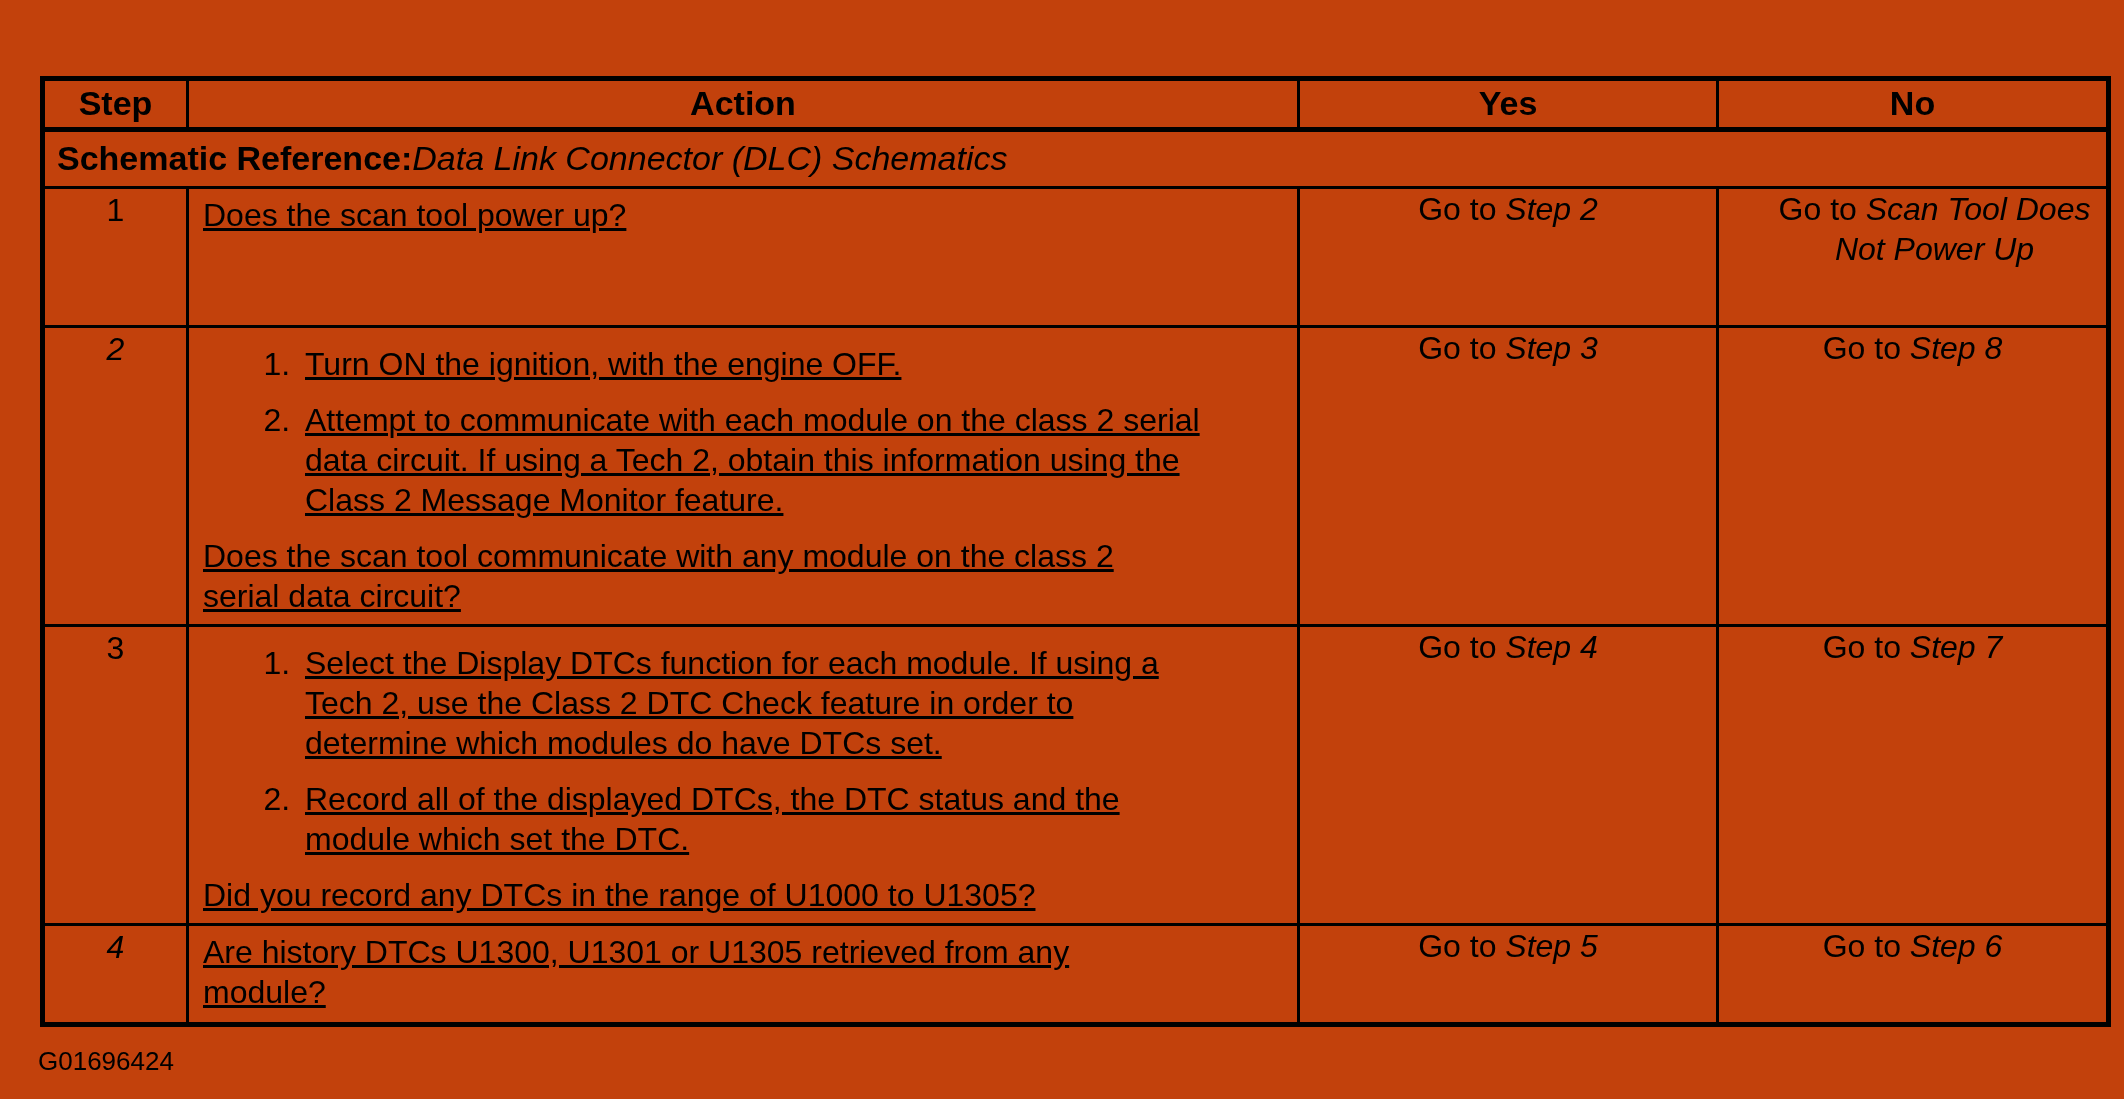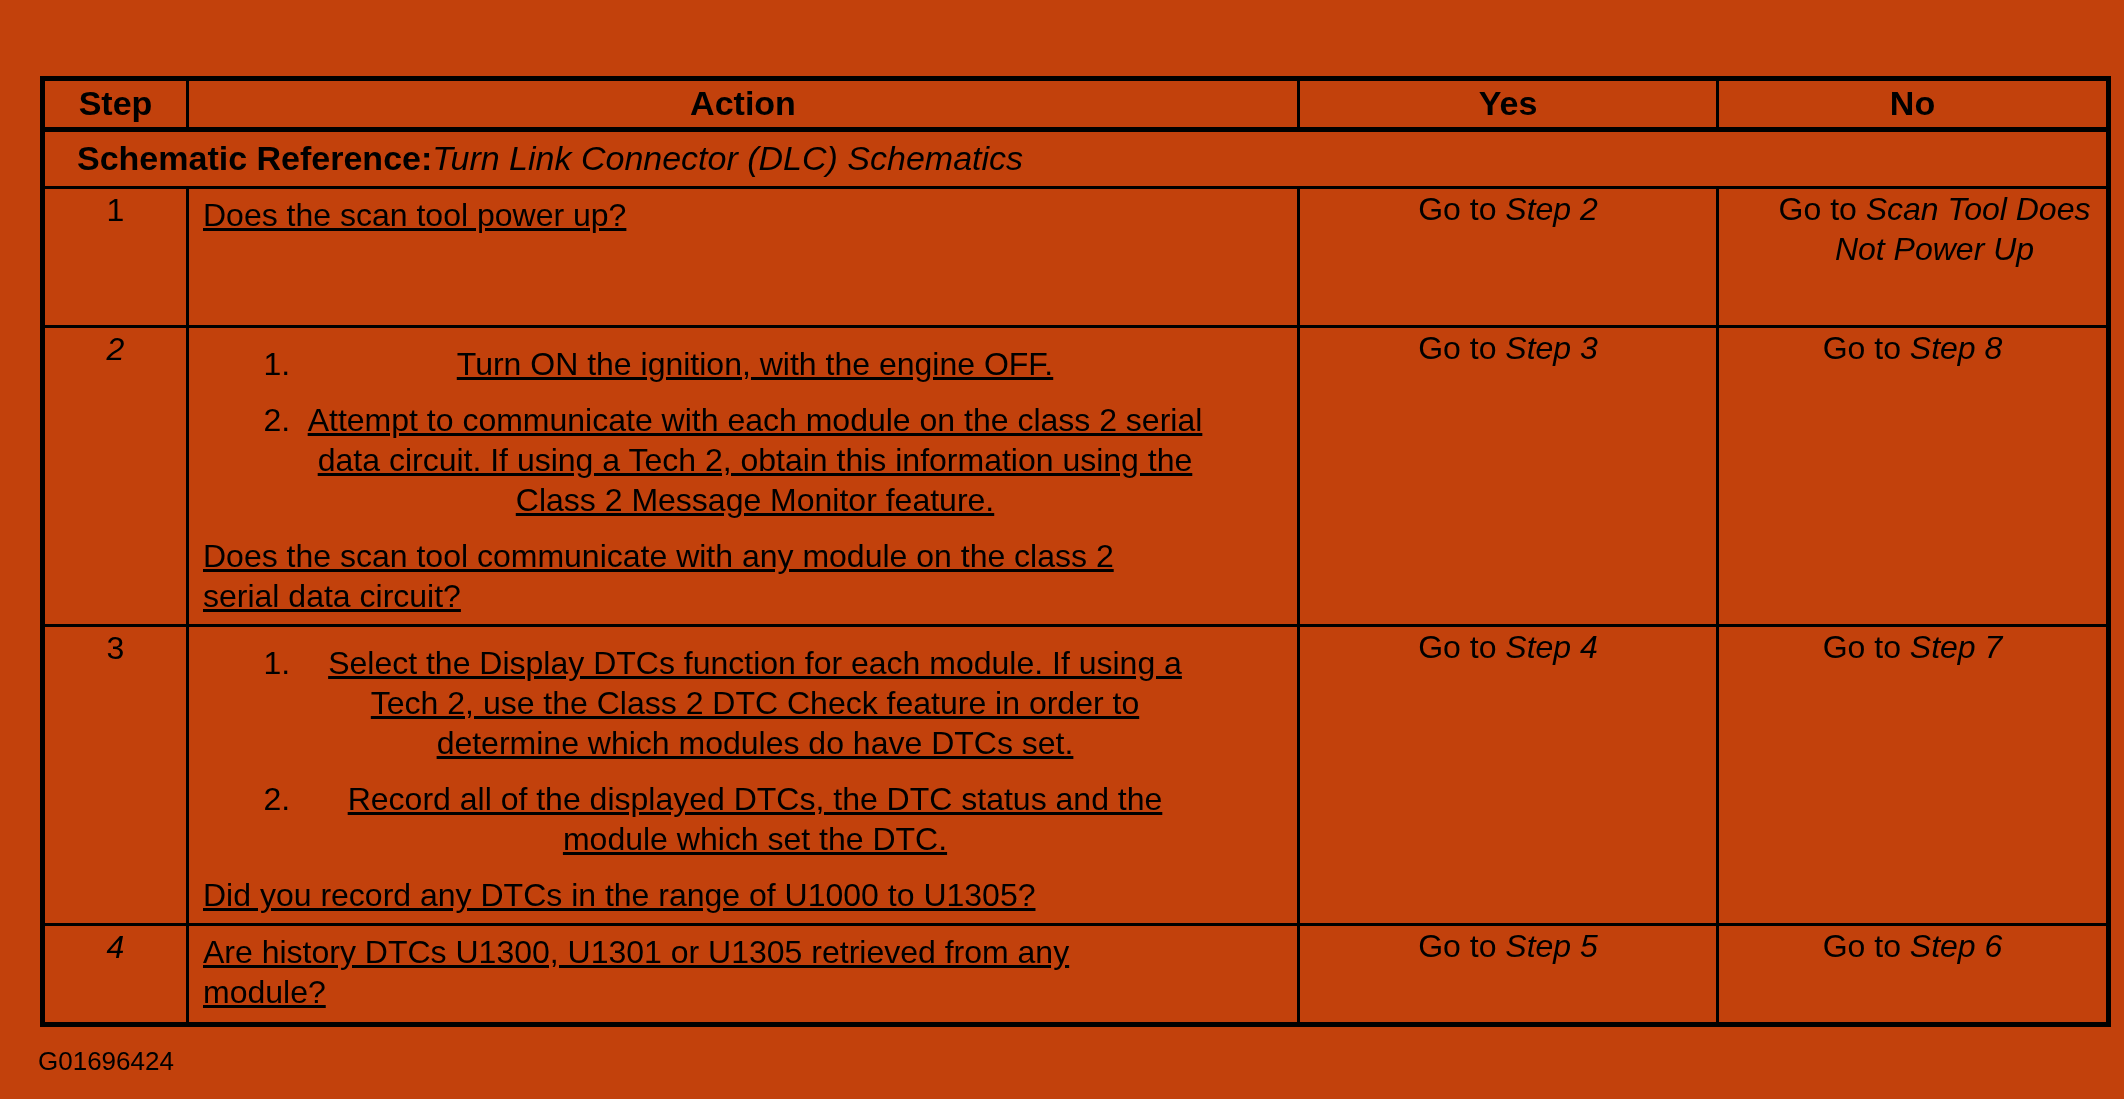--- a/index.html
+++ b/index.html
@@ -61,37 +61,36 @@
     text-decoration: underline;
   }
   td.action ol {
     margin: 10px 0 0 0;
     padding-left: 96px;
   }
   td.action ol li {
     margin: 0 8px 16px 0;
     padding-left: 6px;
     max-width: 900px;
-    text-align: center;
   }
   p.question {
     margin: 0;
     max-width: 962px;
   }
   td.goto {
     text-align: center;
     vertical-align: bottom;
     padding: 0 6px 12px 6px;
   }
   .narrow {
     display: inline-block;
     max-width: 320px;
     margin-left: 44px;
   }
-  .b { font-weight: bold; margin-left: 20px; }
+  .b { font-weight: bold; }
   .i { font-style: italic; }
   .gcode {
     position: absolute;
     left: 38px;
     top: 1045px;
     font-size: 26px;
     line-height: 32px;
   }
 </style>
 </head>
@@ -109,21 +108,21 @@
 
     <tbody>
         <tr class="hdr">
       <th>Step</th>
       <th>Action</th>
       <th>Yes</th>
       <th>No</th>
     </tr>
 
     <tr class="schem">
-      <td colspan="4"><span class="b">Schematic Reference:</span><span class="i">Turn Link Connector (DLC) Schematics</span></td>
+      <td colspan="4"><span class="b">Schematic Reference:</span><span class="i">Data Link Connector (DLC) Schematics</span></td>
     </tr>
 
     <tr class="r1">
       <td class="step">1</td>
       <td class="action">
         <p class="question">Does the scan tool power up?</p>
       </td>
       <td class="goto"><span><span>Go to </span><span class="i">Step 2</span></span></td>
       <td class="goto"><span class="narrow"><span>Go to </span><span class="i">Scan Tool Does Not Power Up</span></span></td>
     </tr>

